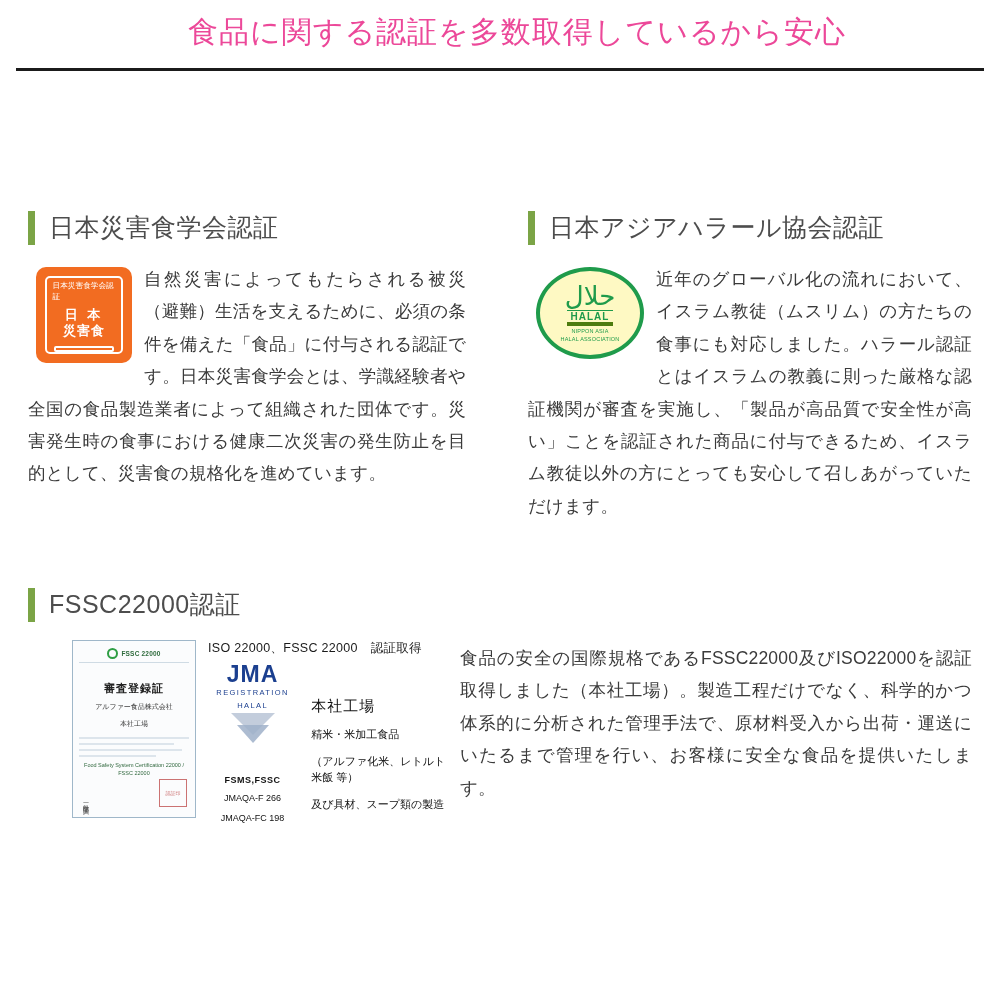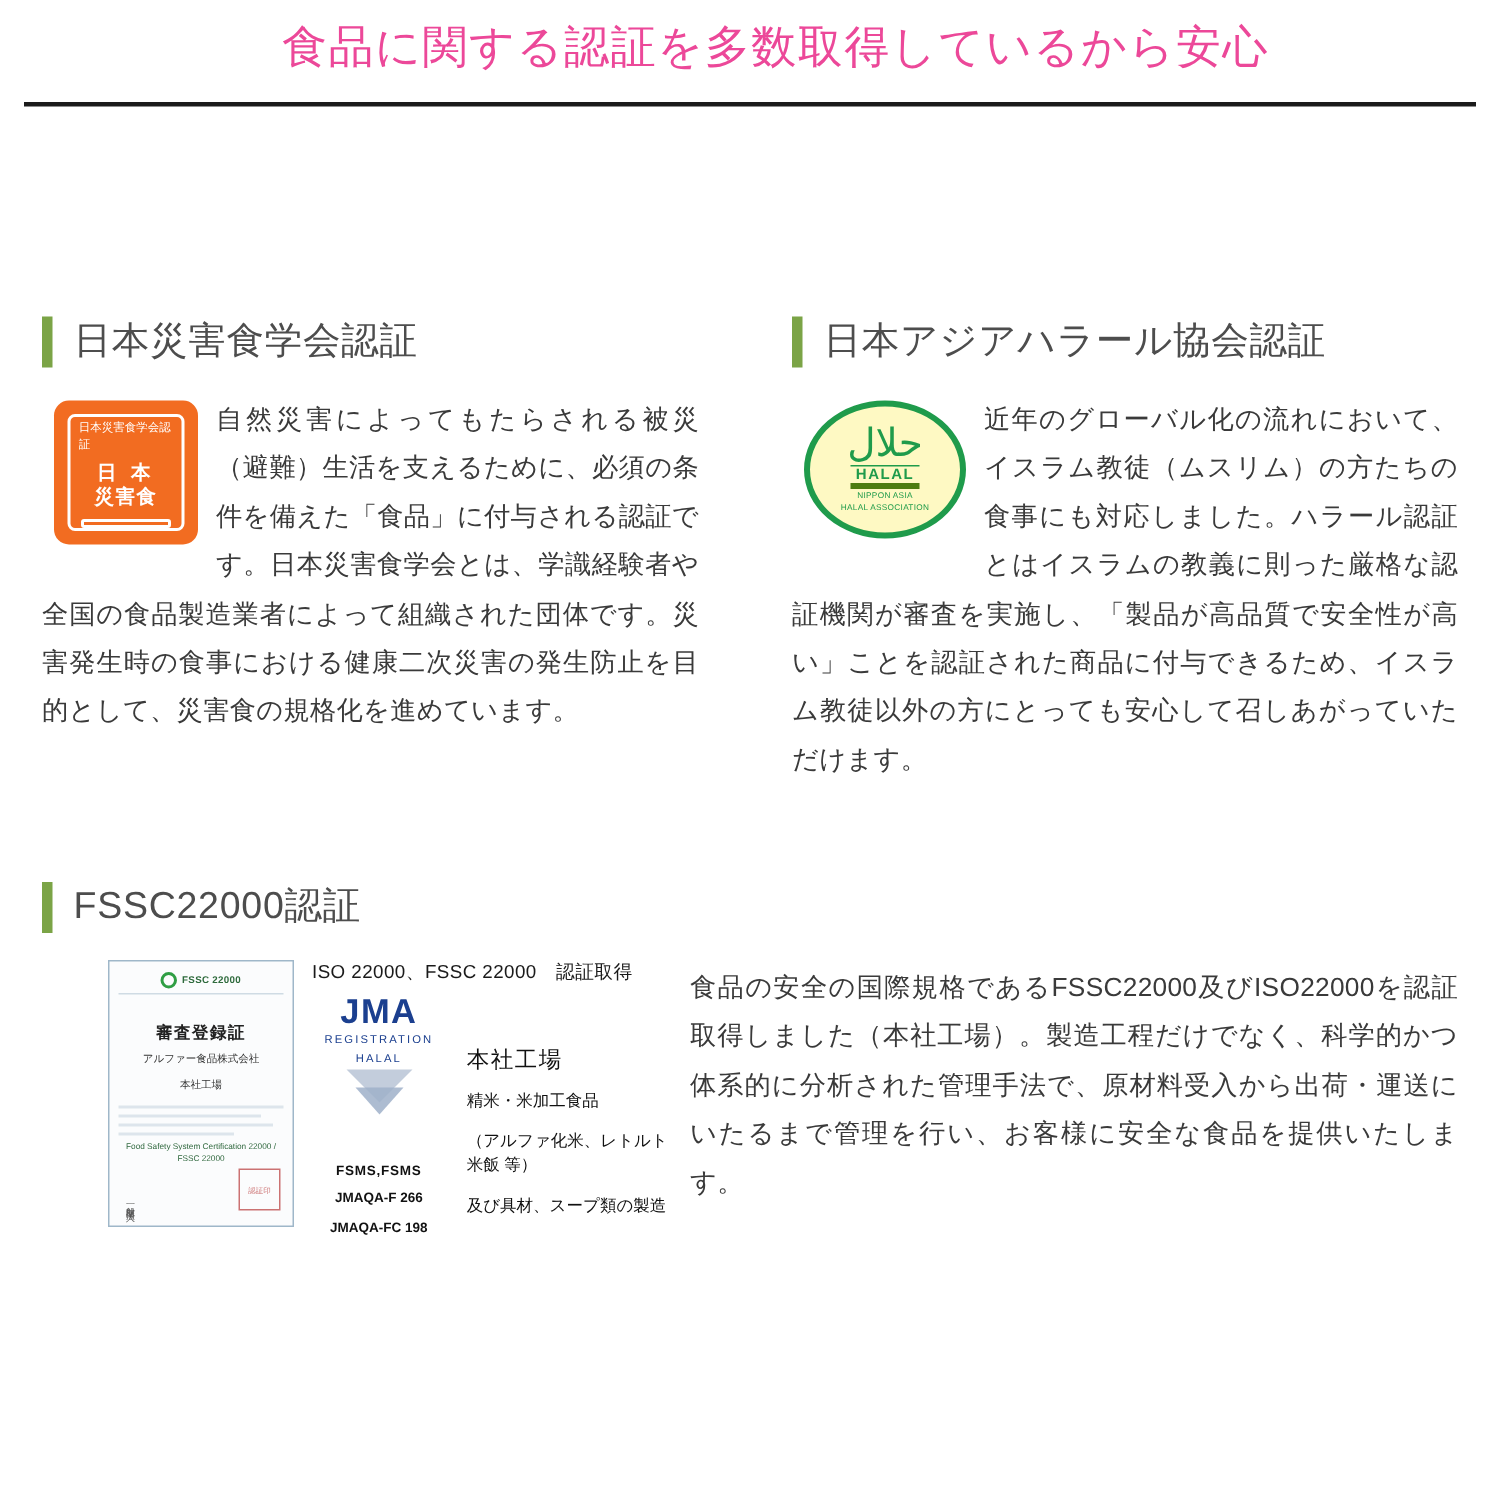--- a/index.html
+++ b/index.html
@@ -323,21 +323,21 @@
   }
   .jma-fsms {
     font-size: 9px;
     font-weight: bold;
     color: #111;
     letter-spacing: 0.5px;
     margin-top: 20px;
   }
   .jma-codes {
     font-size: 9px;
-    font-weight: bold;
+    font-weight: normal;
     color: #111;
     line-height: 1.4;
     margin-top: 7px;
     text-align: center;
   }
   .jma-chevrons {
     position: relative;
     height: 42px;
     margin-top: 2px;
   }
@@ -462,21 +462,21 @@
 
             <div class="jma-row">
               <div class="jma-block">
                 <div class="jma-mark">JMA</div>
                 <div class="jma-reg">REGISTRATION</div>
                 <div class="jma-reg">HALAL</div>
                 <div class="jma-chevrons">
                   <span class="chev c1"></span>
                   <span class="chev c2"></span>
                 </div>
-                <div class="jma-fsms">FSMS,FSMS</div>
+                <div class="jma-fsms">FSMS,FSSC</div>
                 <div class="jma-codes">JMAQA-F  266</div>
                 <div class="jma-codes">JMAQA-FC 198</div>
               </div>
 
               <div class="jma-text-block">
                 <div class="jma-plant">本社工場</div>
                 <div class="jma-scope">精米・米加工食品</div>
                 <div class="jma-scope small">（アルファ化米、レトルト米飯 等）</div>
                 <div class="jma-scope small">及び具材、スープ類の製造</div>
               </div>

